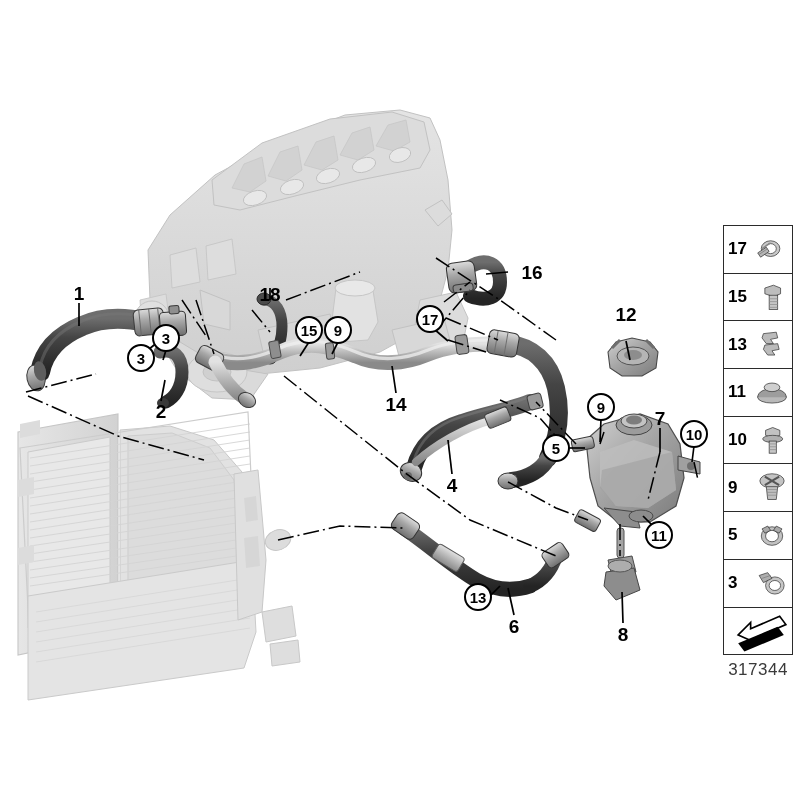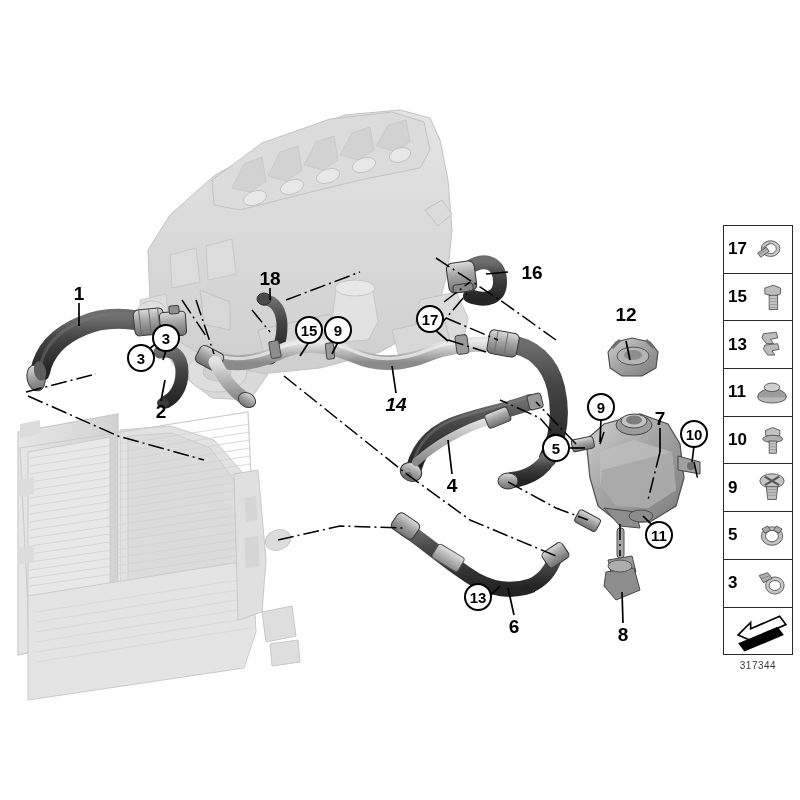--- a/index.html
+++ b/index.html
@@ -50,21 +50,21 @@
     font-family:"Liberation Sans",sans-serif;
     font-weight:bold;font-size:17px;color:#000;
     padding-left:4px;width:24px;flex:0 0 24px;
   }
   .legend-art{flex:1 1 auto;height:100%;position:relative;}
   .legend-art svg{position:absolute;left:0;top:0;width:100%;height:100%;}
   #legend-code{
     position:absolute;left:723px;top:660px;width:70px;
     text-align:center;
     font-family:"Liberation Sans",sans-serif;
-    font-size:10px;color:#3a3a3a;letter-spacing:.5px;
+    font-size:17px;color:#3a3a3a;letter-spacing:.5px;
   }
 </style>
 </head>
 <body>
 
 <div id="stage">
 
   <svg class="layer" viewBox="0 0 800 800">
     <defs>
       <linearGradient id="ghostG" x1="0" y1="0" x2="0" y2="1">
@@ -425,25 +425,25 @@
       <div class="callout circled" style="left: 556px; top: 448px;">5</div>
       <div class="callout" style="left: 514px; top: 626px;">6</div>
       <div class="callout" style="left: 660px; top: 418px;">7</div>
       <div class="callout" style="left: 623px; top: 634px;">8</div>
       <div class="callout circled" style="left: 338px; top: 330px;">9</div>
       <div class="callout circled" style="left: 601px; top: 407px;">9</div>
       <div class="callout circled" style="left: 694px; top: 434px;">10</div>
       <div class="callout circled" style="left: 659px; top: 535px;">11</div>
       <div class="callout" style="left: 626px; top: 314px;">12</div>
       <div class="callout circled" style="left: 478px; top: 597px;">13</div>
-      <div class="callout" style="left: 396px; top: 404px; font-style: italic;">14</div>
+      <div class="callout" style="left: 396px; top: 404px;">14</div>
       <div class="callout circled" style="left: 309px; top: 330px;">15</div>
       <div class="callout" style="left: 532px; top: 272px;">16</div>
       <div class="callout circled" style="left: 430px; top: 319px;">17</div>
-      <div class="callout" style="left: 270px; top: 278px;">18</div>
+      <div class="callout" style="left: 270px; top: 294px;">18</div>
     </div>
 
   <div id="legend">
       <div class="legend-row">
         <div class="legend-num">17</div>
         <div class="legend-art">
           <svg viewBox="0 0 56 46">
     <g stroke="#333" stroke-width="1">
       <ellipse cx="26" cy="22" rx="13" ry="11" fill="#c9c9c9"></ellipse>
       <ellipse cx="26" cy="22" rx="8" ry="7" fill="#fff"></ellipse>

